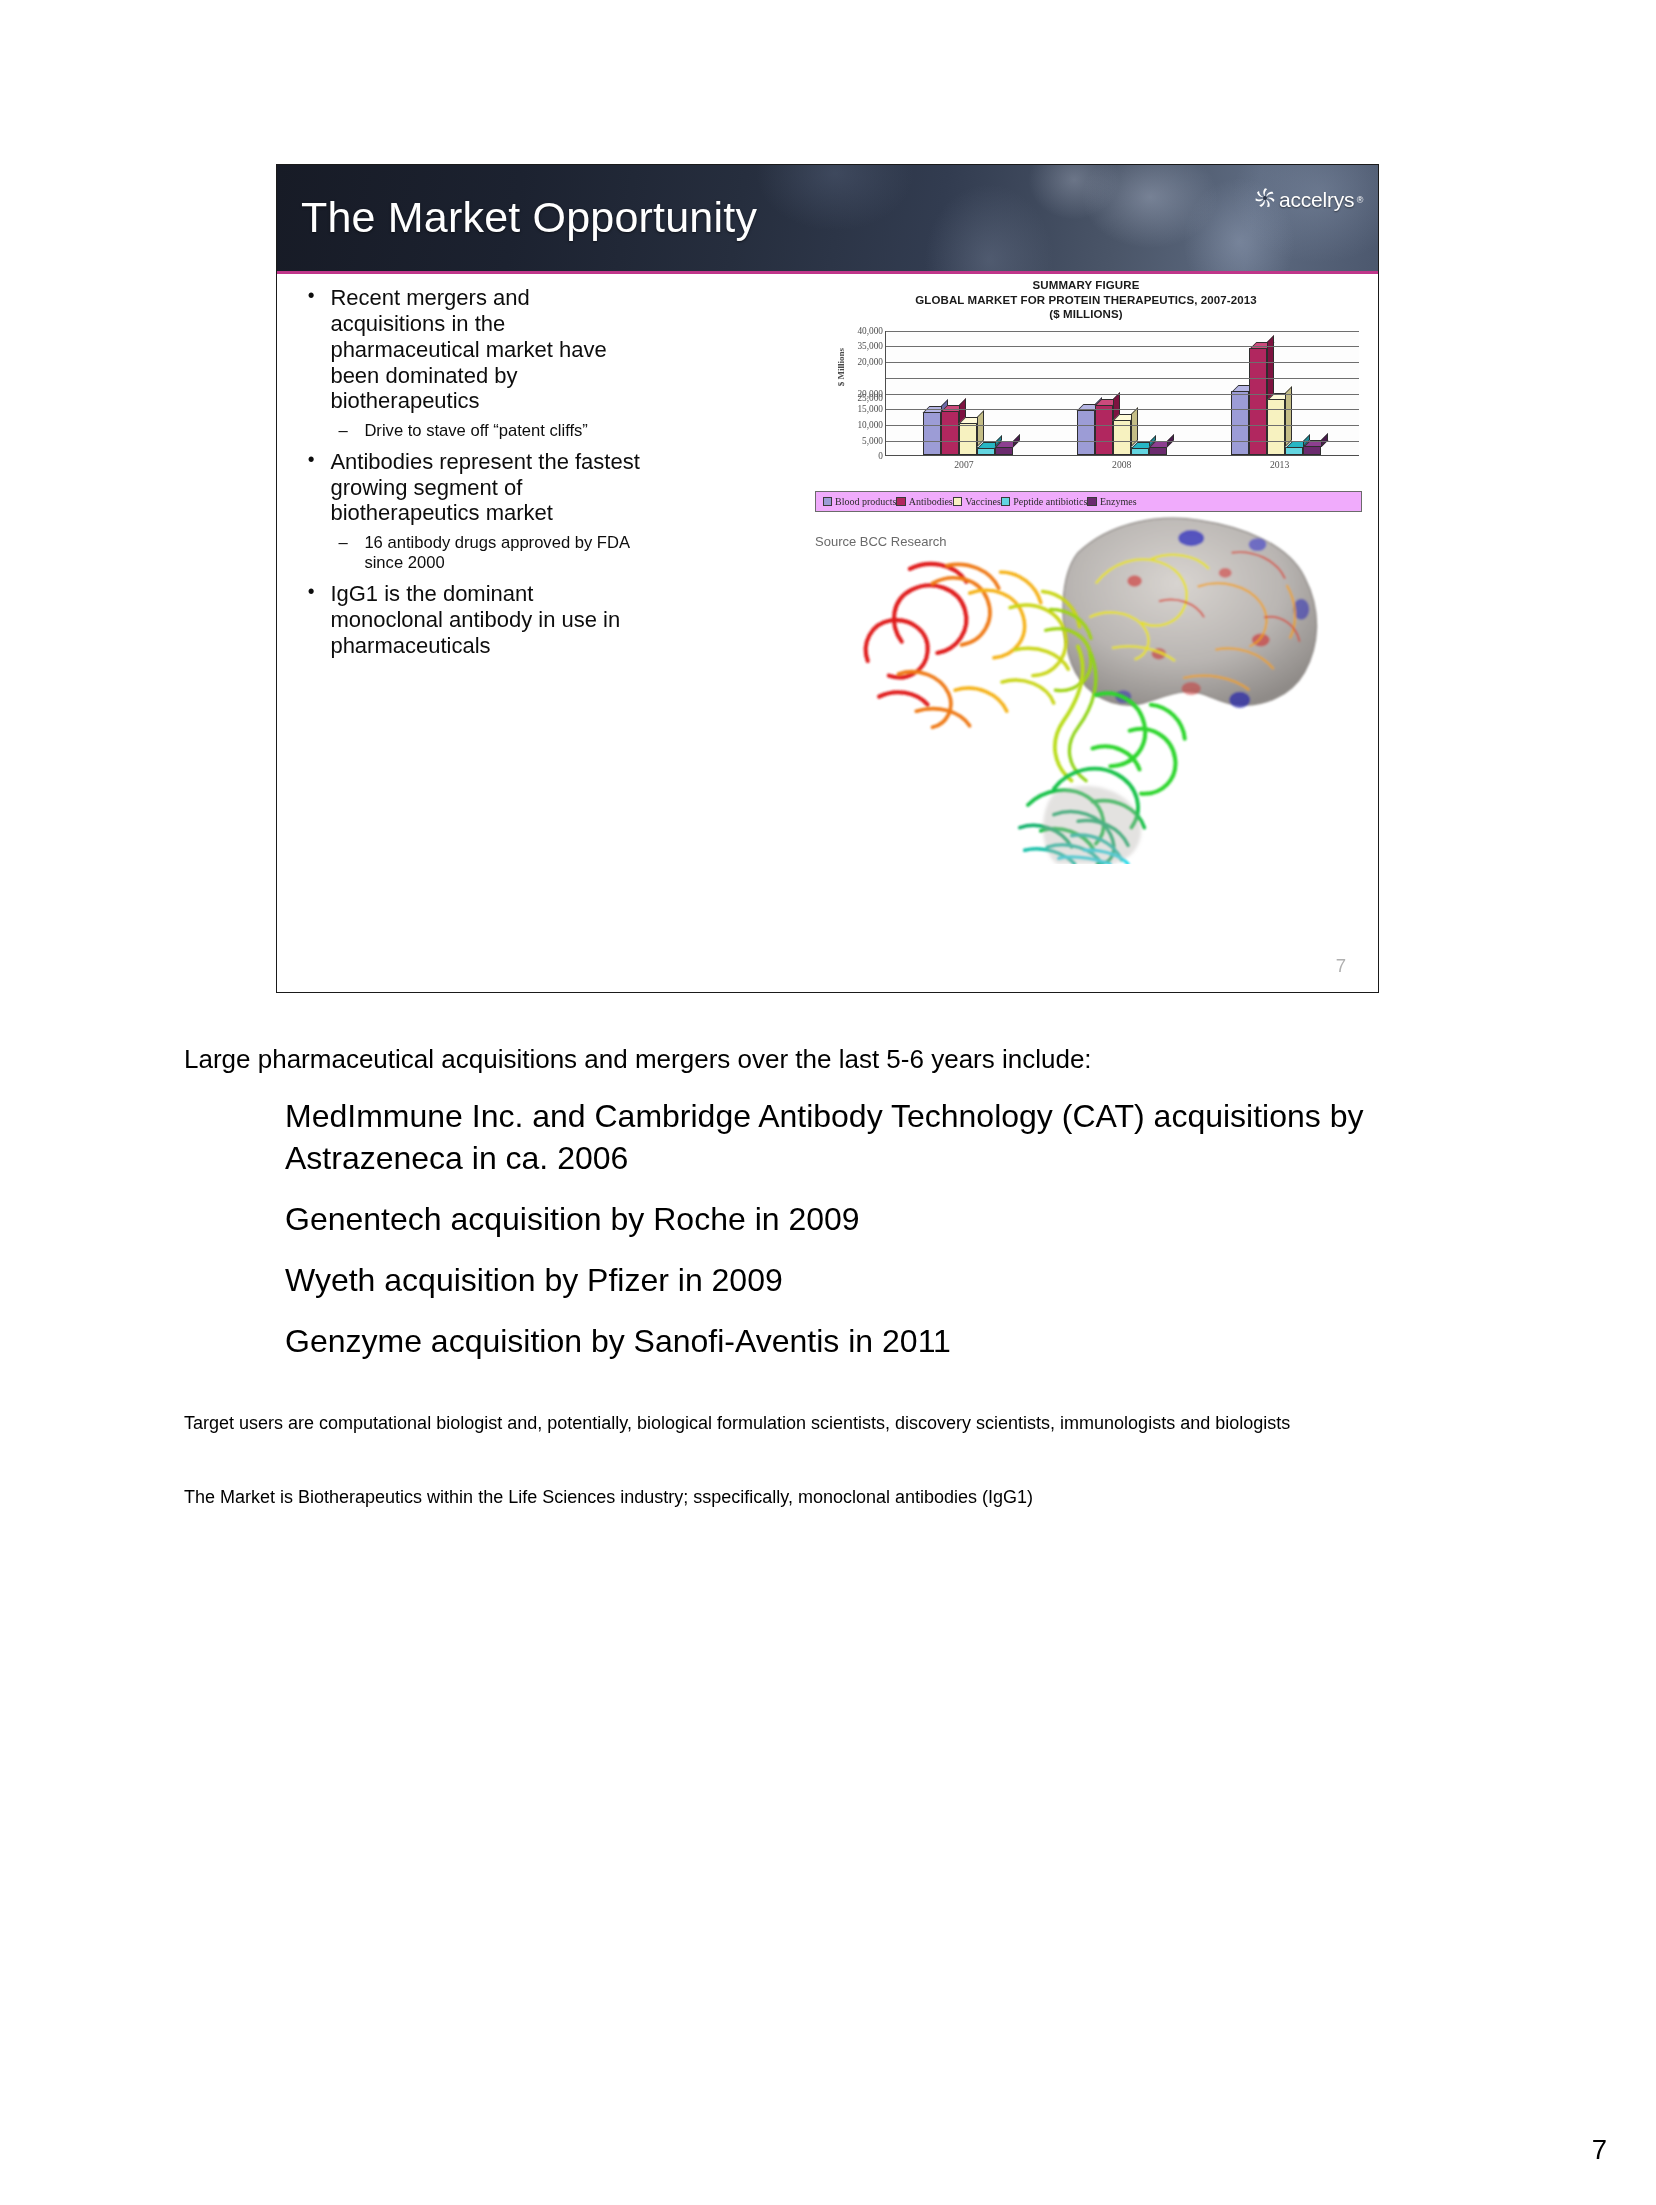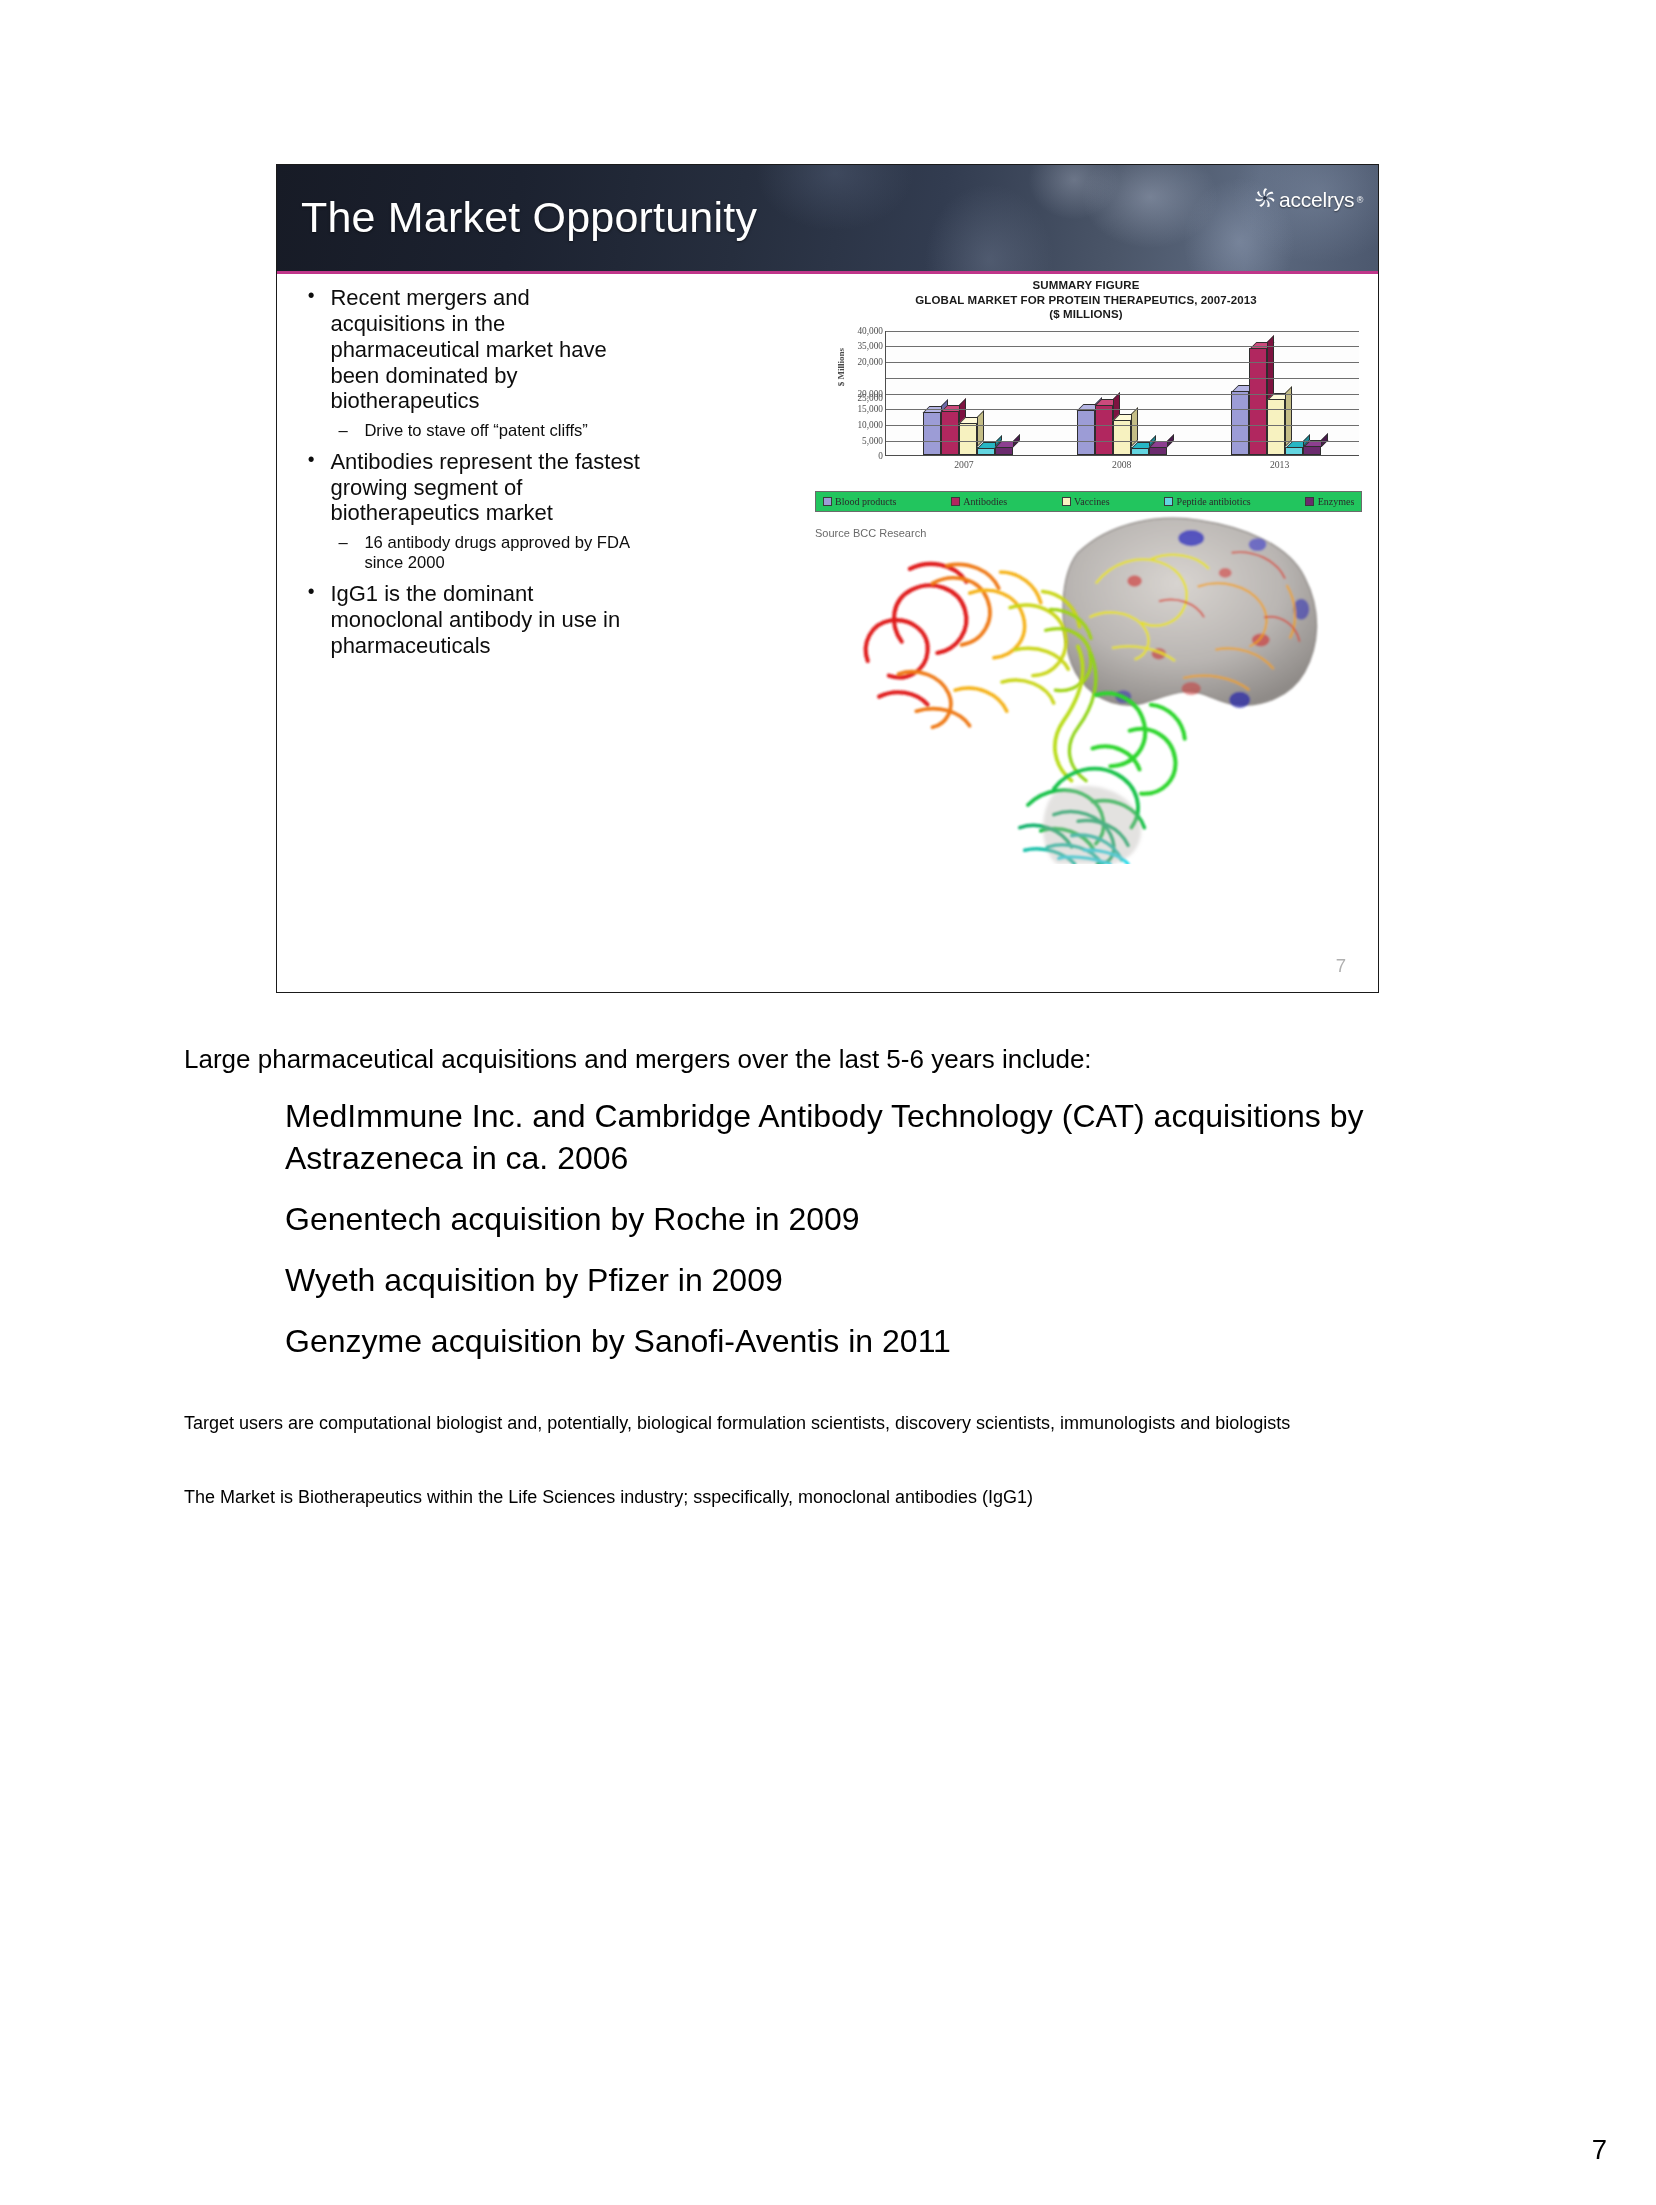--- a/index.html
+++ b/index.html
@@ -256,44 +256,43 @@
     font-family: "Liberation Serif", serif;
     color: #4f4f4f;
   }
   #legend {
     margin-top: 21px;
     margin-left: 8px;
     margin-right: 3.2px;
     border: 1.2px solid #6b6b6b;
     padding: 4px 6.5px;
     display: flex;
-    justify-content: space-between;
     align-items: center;
-    background: #22c55e;
+    background: #f0abfc;
   }
   .legend-item {
     display: flex;
     align-items: center;
     gap: 3.2px;
     font-size: 10px;
     font-family: "Liberation Serif", serif;
     color: #2b2b2b;
     white-space: nowrap;
   }
   .legend-swatch {
     width: 7.3px;
     height: 7.3px;
     border: 0.8px solid #3a3a3a;
     display: inline-block;
     flex: none;
   }
   #chart-source {
-    margin-top: 15px;
+    margin-top: 22px;
     margin-left: 8px;
-    font-size: 11px;
+    font-size: 13px;
     color: #6a6a6a;
     font-family: "Liberation Sans", sans-serif;
   }
 
   
   #structure {
     position: absolute;
     left: 534px;
     top: 323px;
     width: 534px;

